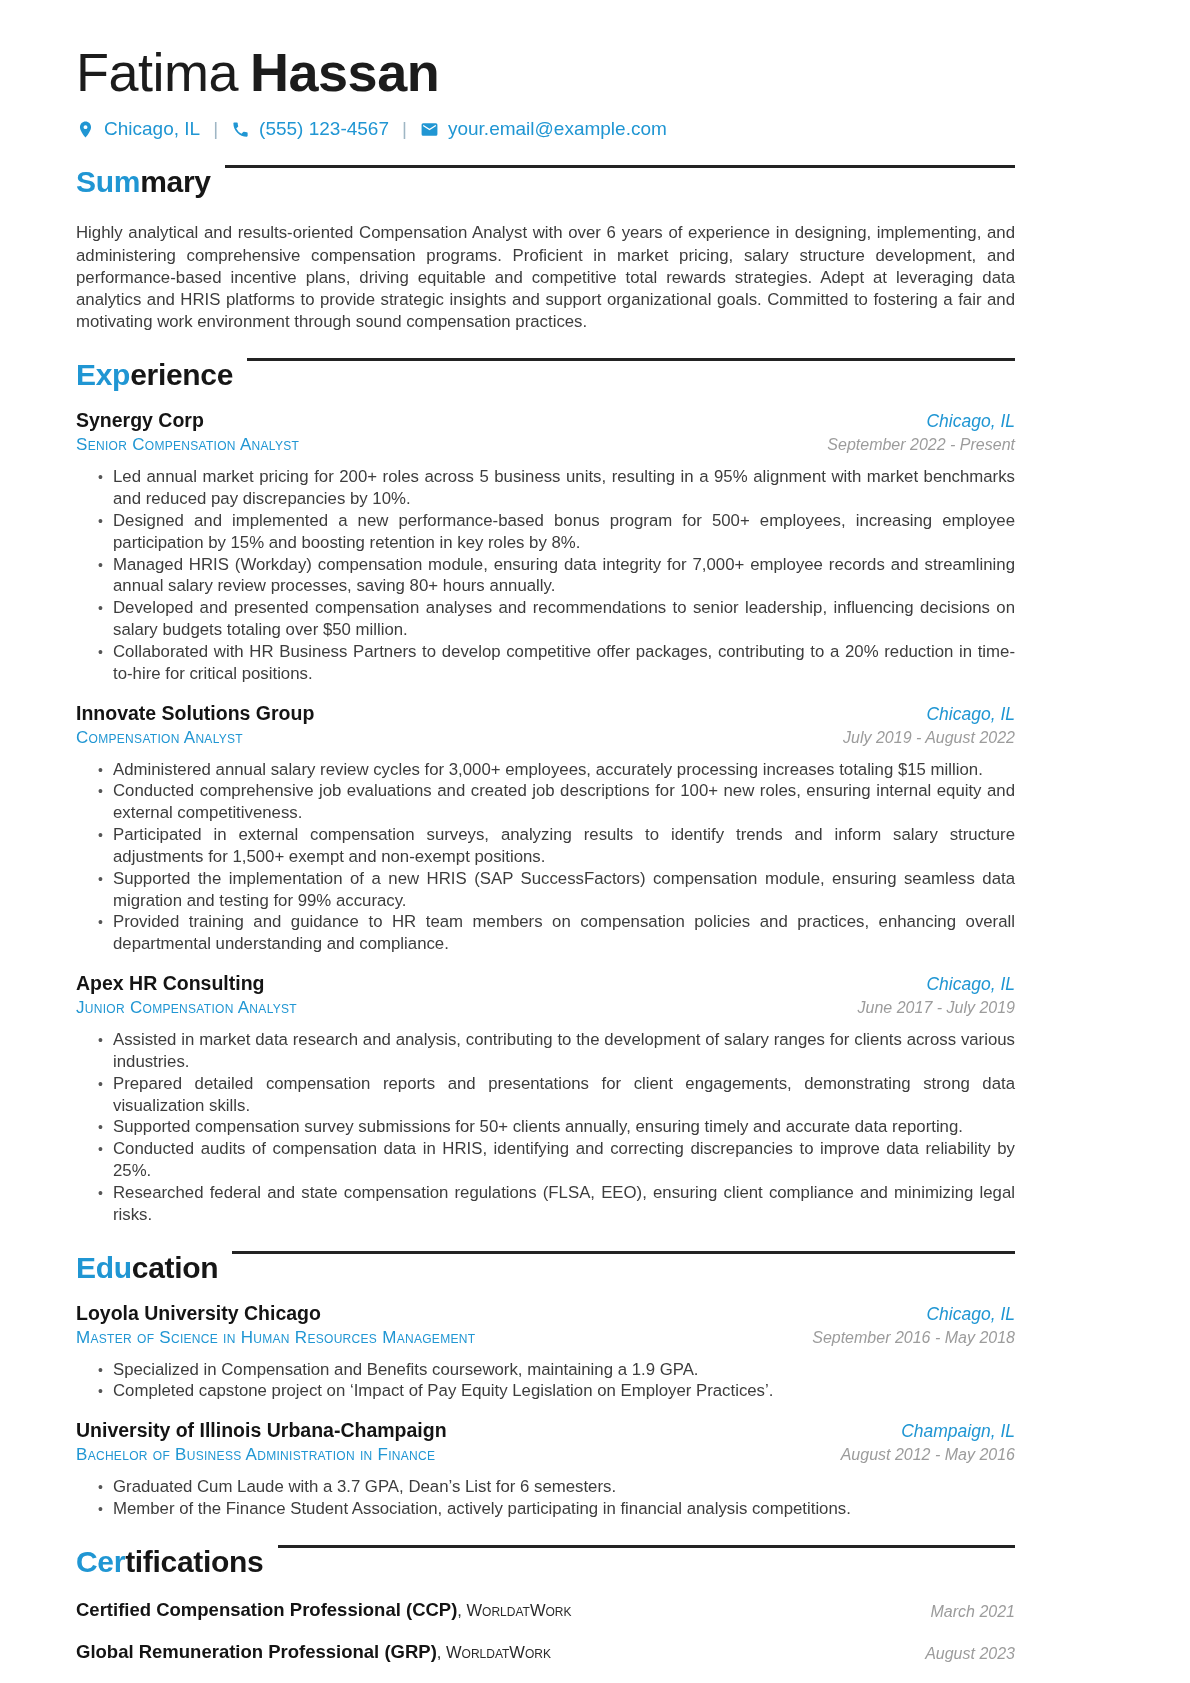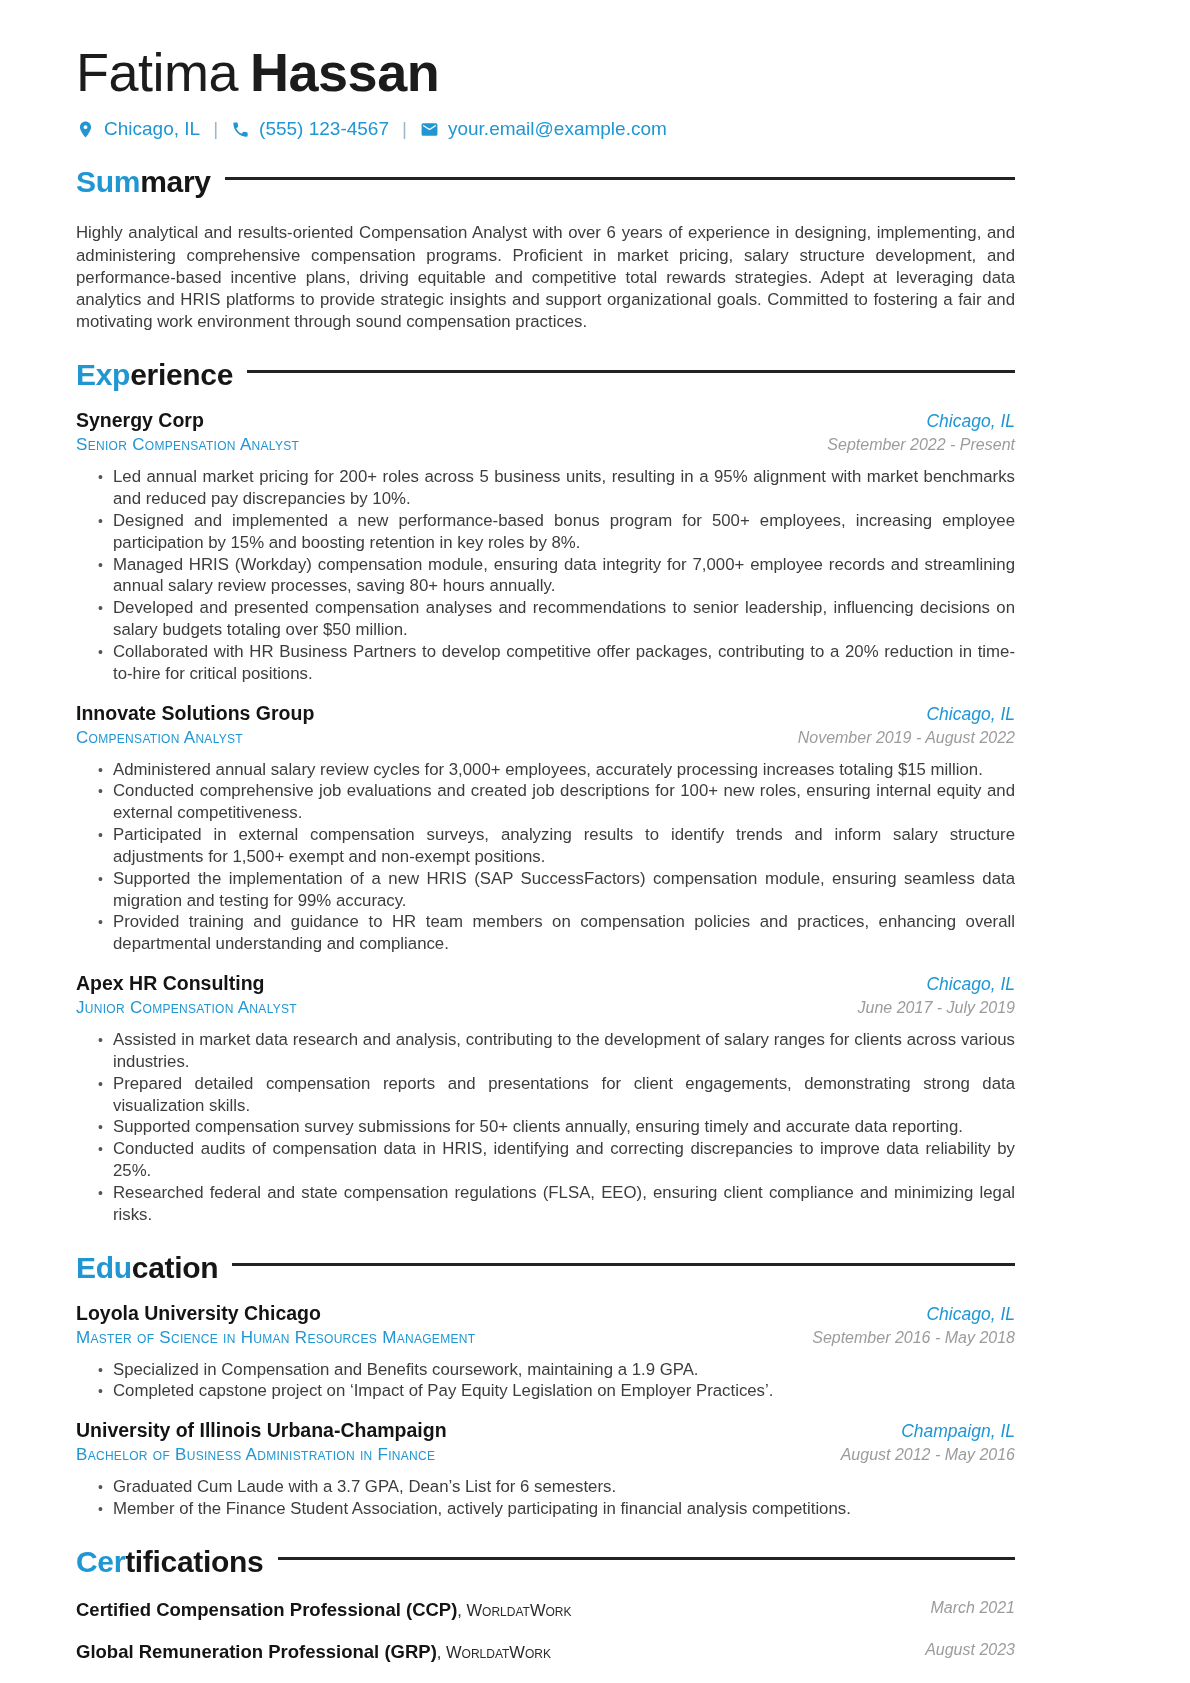--- a/index.html
+++ b/index.html
@@ -19,21 +19,21 @@
 
   .contact-row { margin-top:16px; display:flex; align-items:center; gap:13px; font-size:19px; color:var(--accent); }
   .contact-item { display:flex; align-items:center; gap:9px; color:var(--accent); }
   .contact-sep { color:#9fb6c4; font-weight:400; }
   .cicon { width:19px; height:19px; flex:0 0 auto; display:block; }
 
   :root { --accent:#2096d3; --ink:#161616; --body:#3d3d3d; --gray:#9c9c9c; }
 
   
   .section { margin-top:25px; }
-  .sec-head { display:flex; align-items:center; }
+  .sec-head { display:flex; align-items:flex-start; }
   .sec-title { font-size:30px; font-weight:700; color:var(--ink); white-space:nowrap; letter-spacing:-0.3px; }
   .sec-title .accent { color:var(--accent); }
   .sec-rule { flex:1 1 auto; border-bottom:3px solid #232323; margin-left:14px; margin-bottom:7px; }
 
   
   .para {
     margin-top:23px; font-size:16.8px; line-height:1.32; color:var(--body);
     text-align:justify; hyphens:auto; -webkit-hyphens:auto;
   }
 
@@ -49,21 +49,21 @@
   ul.bullets { margin-top:11px; list-style:none; }
   ul.bullets li {
     position:relative; padding-left:37px; font-size:16.8px; line-height:1.30;
     color:var(--body); text-align:justify; hyphens:auto; -webkit-hyphens:auto;
   }
   ul.bullets li::before {
     content:"•"; position:absolute; left:22px; top:0; color:#555; font-size:14px; line-height:1.6;
   }
 
   
-  .cert-row { display:flex; justify-content:space-between; align-items:flex-start; margin-top:20px; }
+  .cert-row { display:flex; justify-content:space-between; align-items:flex-end; margin-top:20px; }
   .cert-name { font-size:18.5px; font-weight:700; color:#141414; }
   .cert-issuer { font-size:16.5px; font-variant:small-caps; font-weight:400; color:#2a2a2a; }
   .cert-date { font-size:16px; font-style:italic; color:var(--gray); white-space:nowrap; }
 
   
   .skill-line { margin-top:13px; font-size:17px; line-height:1.35; color:var(--body); text-align:justify; }
   .skill-label { font-weight:700; color:#141414; }
 </style>
 </head>
 <body>
@@ -129,21 +129,21 @@
       </ul>
     </div>
 
     <div class="entry">
       <div class="entry-row1">
         <span class="org">Innovate Solutions Group</span>
         <span class="loc">Chicago, IL</span>
       </div>
       <div class="entry-row2">
         <span class="role">Compensation Analyst</span>
-        <span class="dates">November 2019 - August 2022</span>
+        <span class="dates">July 2019 - August 2022</span>
       </div>
       <ul class="bullets">
         <li>Administered annual salary review cycles for 3,000+ employees, accurately processing increases totaling $15 million.</li>
         <li>Conducted comprehensive job evaluations and created job descriptions for 100+ new roles, ensuring internal equity and external competitiveness.</li>
         <li>Participated in external compensation surveys, analyzing results to identify trends and inform salary structure adjustments for 1,500+ exempt and non-exempt positions.</li>
         <li>Supported the implementation of a new HRIS (SAP SuccessFactors) compensation module, ensuring seamless data migration and testing for 99% accuracy.</li>
         <li>Provided training and guidance to HR team members on compensation policies and practices, enhancing overall departmental understanding and compliance.</li>
       </ul>
     </div>
 

